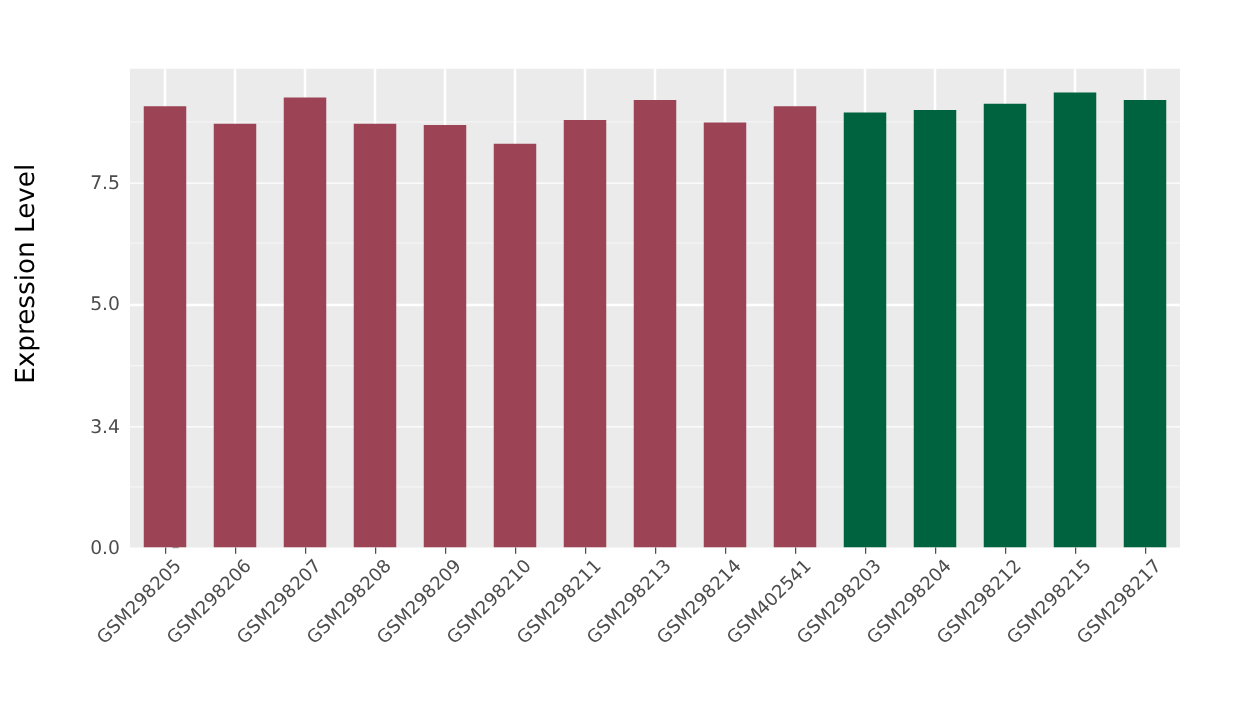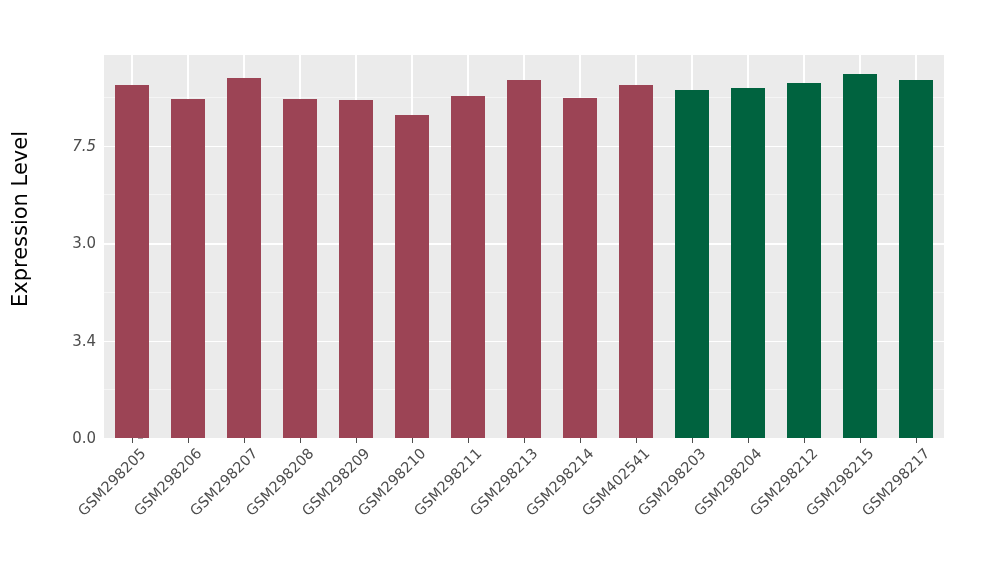--- a/index.html
+++ b/index.html
@@ -149,23 +149,23 @@
 
 <div id="chart-root">
 
   <div class="y-axis-title">Expression Level</div>
 
   <div class="y-axis-labels" id="y-axis-labels">
       <div class="y-tick-label" style="top: 438px;">0.0</div>
       <div class="y-tick-mark" style="top: 438px;"></div>
       <div class="y-tick-label" style="top: 340.594px;">3.4</div>
       <div class="y-tick-mark" style="top: 340.594px;"></div>
-      <div class="y-tick-label" style="top: 243.188px;">3.0</div>
+      <div class="y-tick-label" style="top: 243.188px;">5.0</div>
       <div class="y-tick-mark" style="top: 243.188px;"></div>
-      <div class="y-tick-label" style="top: 145.782px; font-style: italic;">7.5</div>
+      <div class="y-tick-label" style="top: 145.782px;">7.5</div>
       <div class="y-tick-mark" style="top: 145.782px;"></div>
     </div>
 
   <div class="panel" id="panel">
     <div id="gridlines">
         <div class="grid-minor" style="top: 334.297px;"></div>
         <div class="grid-minor" style="top: 236.891px;"></div>
         <div class="grid-minor" style="top: 139.485px;"></div>
         <div class="grid-minor" style="top: 42.0793px;"></div>
         <div class="grid-major" style="top: 285.594px;"></div>

